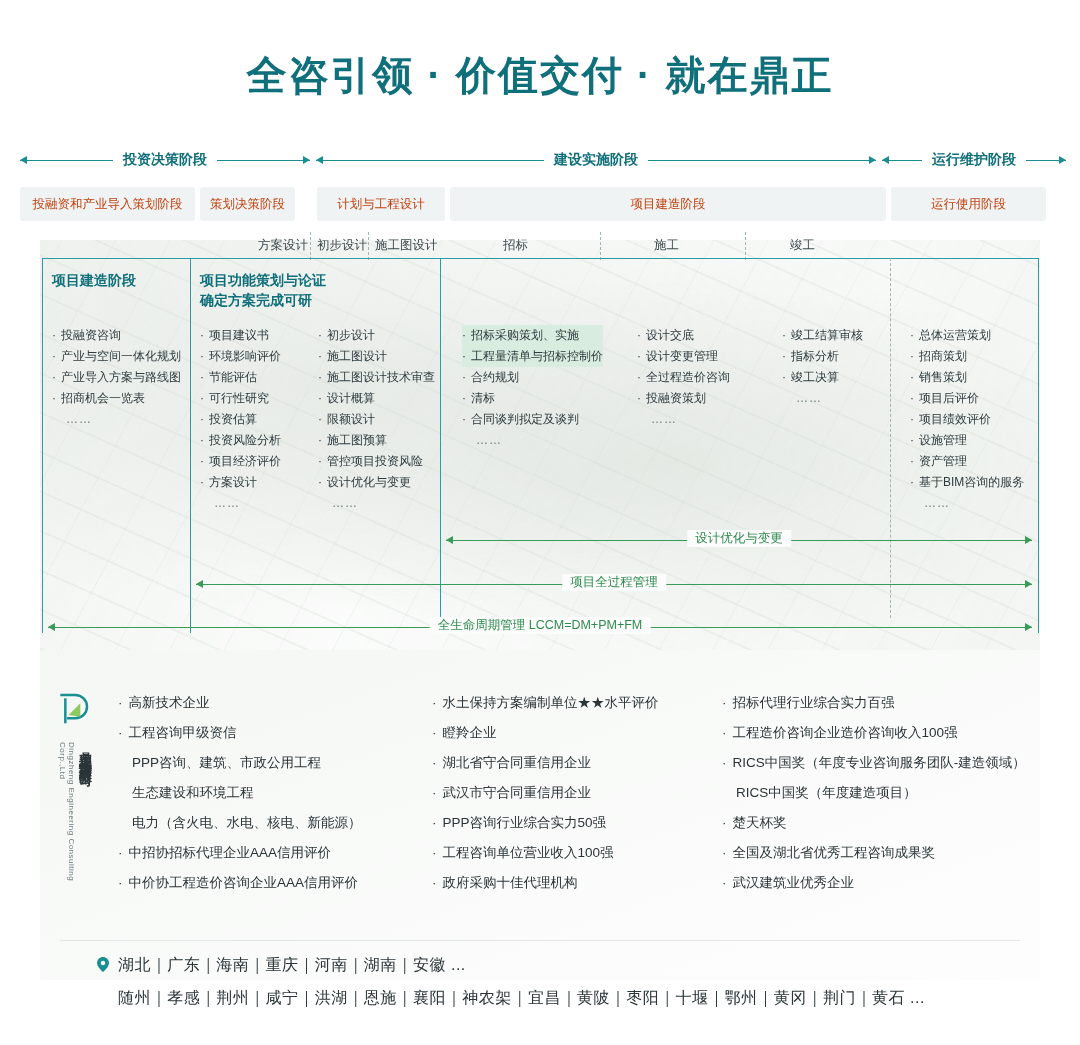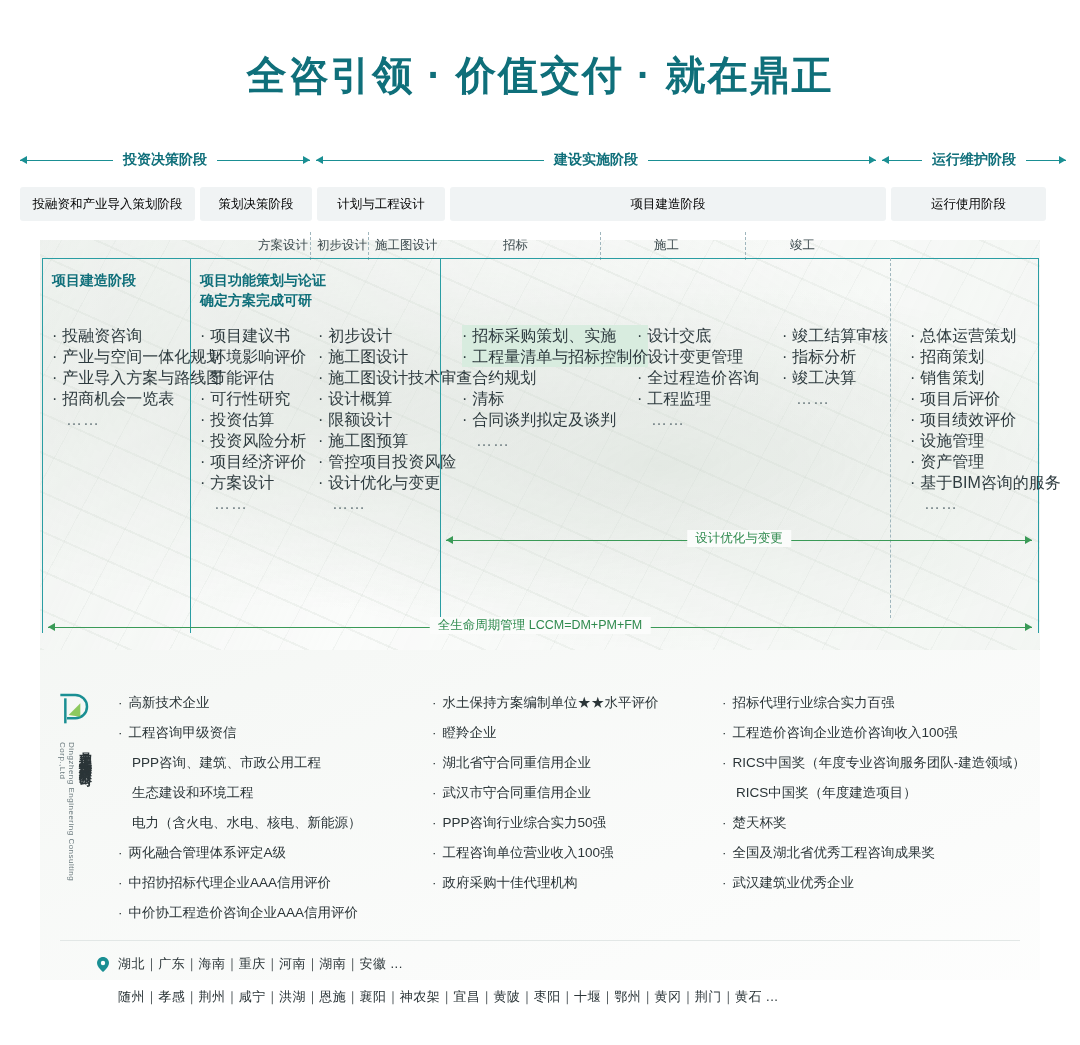--- a/index.html
+++ b/index.html
@@ -75,21 +75,21 @@
     font-size: 14px; font-weight: bold; color: #0f6f7a; white-space: nowrap;
   }
 
   
   .stage-box {
     position: absolute;
     height: 34px;
     background: #f0f3f4;
     border-radius: 3px;
     display: flex; align-items: center; justify-content: center;
-    font-size: 12.5px; color: #000000;
+    font-size: 12.5px; color: #c2410c;
     white-space: nowrap;
   }
 
   
   .substage {
     position: absolute;
     font-size: 12.5px; color: #3c4a4e; white-space: nowrap;
   }
 
   
@@ -97,21 +97,21 @@
   .vsolid { position:absolute; width:0; border-left:1px solid #2a9da3; }
 
   
   .col-head {
     position: absolute;
     font-size: 14px; font-weight: bold; color: #0f6f7a;
     white-space: nowrap; line-height: 20px;
   }
 
   
-  .blist { position: absolute; font-size: 16px; color: #2e3b3f; line-height: 21px; }
+  .blist { position: absolute; font-size: 12px; color: #2e3b3f; line-height: 21px; }
   .blist .it { white-space: nowrap; }
   .blist .it::before { content: "·"; margin-right: 5px; color:#2e3b3f; }
   .blist .dots { padding-left: 14px; letter-spacing: 1px; color:#6b7a7e; }
   .hl { background: #d8ecdf; }
 
   
   .span-arrow { position:absolute; height: 14px; }
   .span-arrow .sline { position:absolute; left:0; right:0; top:7px; height:1px; background:#3a9a57; }
   .span-arrow .sline::before {
     content:""; position:absolute; left:0; top:-4px;
@@ -142,21 +142,21 @@
   }
   .logo-en {
     position:absolute; left: 6px; top: 52px;
     writing-mode: vertical-rl;
     font-size: 8px; color:#6b7a7e; letter-spacing: .5px;
   }
 
   
   .divider { position:absolute; left: 60px; top: 940px; width: 960px; height:1px; background:#e2e7e6; }
   .pin { position:absolute; left: 97px; top: 957px; width: 12px; height: 15px; }
-  .footer-line { position:absolute; font-size: 13px; color:#2b3538; letter-spacing: .5px; white-space:nowrap; }
+  .footer-line { position:absolute; font-size: 16px; color:#2b3538; letter-spacing: .5px; white-space:nowrap; }
 </style>
 </head>
 <body>
 
 <div id="page">
 
   <div class="bg-photo"></div>
   <div class="bg-photo2"></div>
 
   <div class="title">全咨引领 · 价值交付 · 就在鼎正</div>
@@ -173,21 +173,21 @@
       <div class="arrow-line right"></div>
     </div>
     <div class="phase-arrow" style="left:862px; width:184px;">
       <div class="arrow-line left"></div>
       <div class="lbl">运行维护阶段</div>
       <div class="arrow-line right"></div>
     </div>
   </div>
 
   <div class="stage-box" style="left:20px; top:187px; width:175px;">投融资和产业导入策划阶段</div>
-  <div class="stage-box" style="left:200px; top:187px; width:112px;">策划决策阶段</div>
+  <div class="stage-box" style="left:200px; top:187px; width:95px;">策划决策阶段</div>
   <div class="stage-box" style="left:317px; top:187px; width:128px;">计划与工程设计</div>
   <div class="stage-box" style="left:450px; top:187px; width:436px;">项目建造阶段</div>
   <div class="stage-box" style="left:891px; top:187px; width:155px;">运行使用阶段</div>
 
   <div class="substage" style="left:258px; top:237px;">方案设计</div>
   <div class="substage" style="left:317px; top:237px;">初步设计</div>
   <div class="substage" style="left:375px; top:237px;">施工图设计</div>
   <div class="substage" style="left:503px; top:237px;">招标</div>
   <div class="substage" style="left:654px; top:237px;">施工</div>
   <div class="substage" style="left:790px; top:237px;">竣工</div>
@@ -248,21 +248,21 @@
     <div class="it">合约规划</div>
     <div class="it">清标</div>
     <div class="it">合同谈判拟定及谈判</div>
     <div class="dots">……</div>
   </div>
 
   <div class="blist" style="left:637px; top:325px;">
     <div class="it">设计交底</div>
     <div class="it">设计变更管理</div>
     <div class="it">全过程造价咨询</div>
-    <div class="it">工程监理</div>
+    <div class="it">投融资策划</div>
     <div class="dots">……</div>
   </div>
 
   <div class="blist" style="left:782px; top:325px;">
     <div class="it">竣工结算审核</div>
     <div class="it">指标分析</div>
     <div class="it">竣工决算</div>
     <div class="dots">……</div>
   </div>
 
@@ -275,20 +275,24 @@
     <div class="it">设施管理</div>
     <div class="it">资产管理</div>
     <div class="it">基于BIM咨询的服务</div>
     <div class="dots">……</div>
   </div>
 
   <div class="span-arrow" style="left:446px; top:533px; width:586px;">
     <div class="sline"></div>
     <div class="slab">设计优化与变更</div>
   </div>
+  <div class="span-arrow" style="left:196px; top:577px; width:836px;">
+    <div class="sline"></div>
+    <div class="slab">项目全过程管理</div>
+  </div>
   <div class="span-arrow" style="left:48px; top:620px; width:984px;">
     <div class="sline"></div>
     <div class="slab">全生命周期管理 LCCM=DM+PM+FM</div>
   </div>
 
   <div class="logo-wrap">
     <svg class="logo-mark" viewBox="0 0 48 48">
       <path d="M10 6 h18 a14 14 0 0 1 0 28 h-10" fill="none" stroke="#1a8f93" stroke-width="3"></path>
       <path d="M16 10 v30" fill="none" stroke="#1a8f93" stroke-width="3"></path>
       <path d="M20 30 l14 -14 v16 z" fill="#7ac143" opacity=".85"></path>
@@ -296,21 +300,20 @@
     <div class="logo-cn">鼎正工程咨询股份有限公司</div>
     <div class="logo-en">Dingzheng Engineering Consulting Corp.,Ltd</div>
   </div>
 
   <div class="qual-col" style="left:118px; top:688px;">
     <div class="q">高新技术企业</div>
     <div class="q">工程咨询甲级资信</div>
     <div class="sub">PPP咨询、建筑、市政公用工程</div>
     <div class="sub">生态建设和环境工程</div>
     <div class="sub">电力（含火电、水电、核电、新能源）</div>
-    <div class="q">两化融合管理体系评定A级</div>
     <div class="q">中招协招标代理企业AAA信用评价</div>
     <div class="q">中价协工程造价咨询企业AAA信用评价</div>
   </div>
 
   <div class="qual-col" style="left:432px; top:688px;">
     <div class="q">水土保持方案编制单位★★水平评价</div>
     <div class="q">瞪羚企业</div>
     <div class="q">湖北省守合同重信用企业</div>
     <div class="q">武汉市守合同重信用企业</div>
     <div class="q">PPP咨询行业综合实力50强</div>

